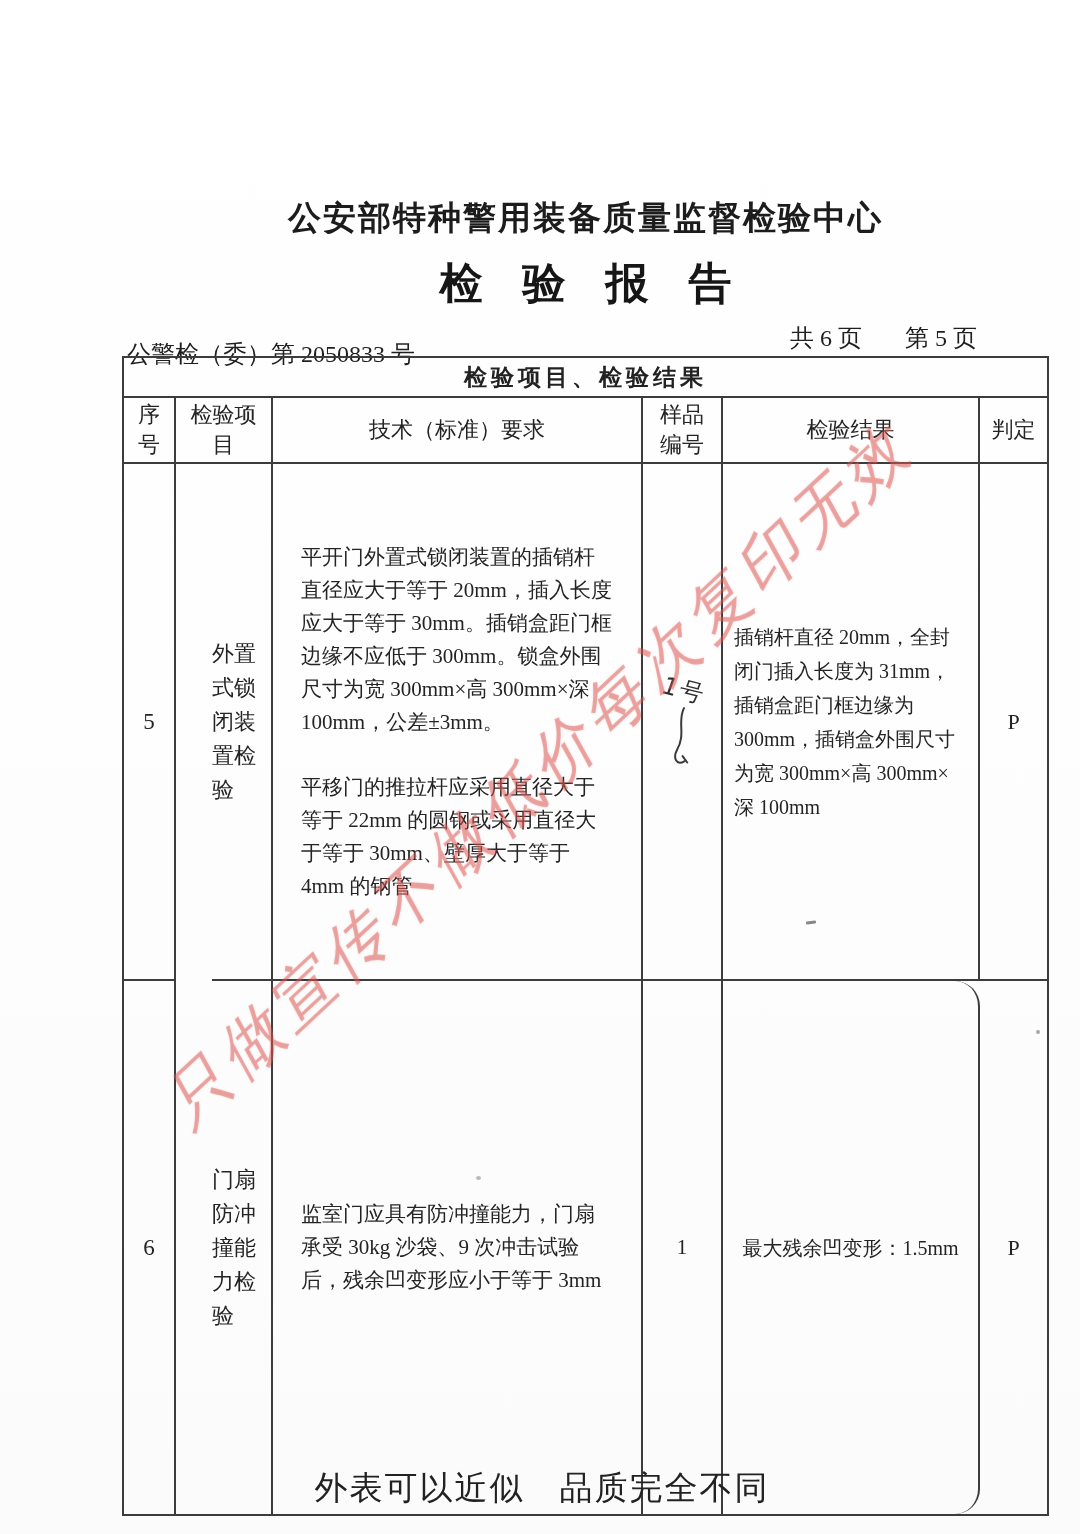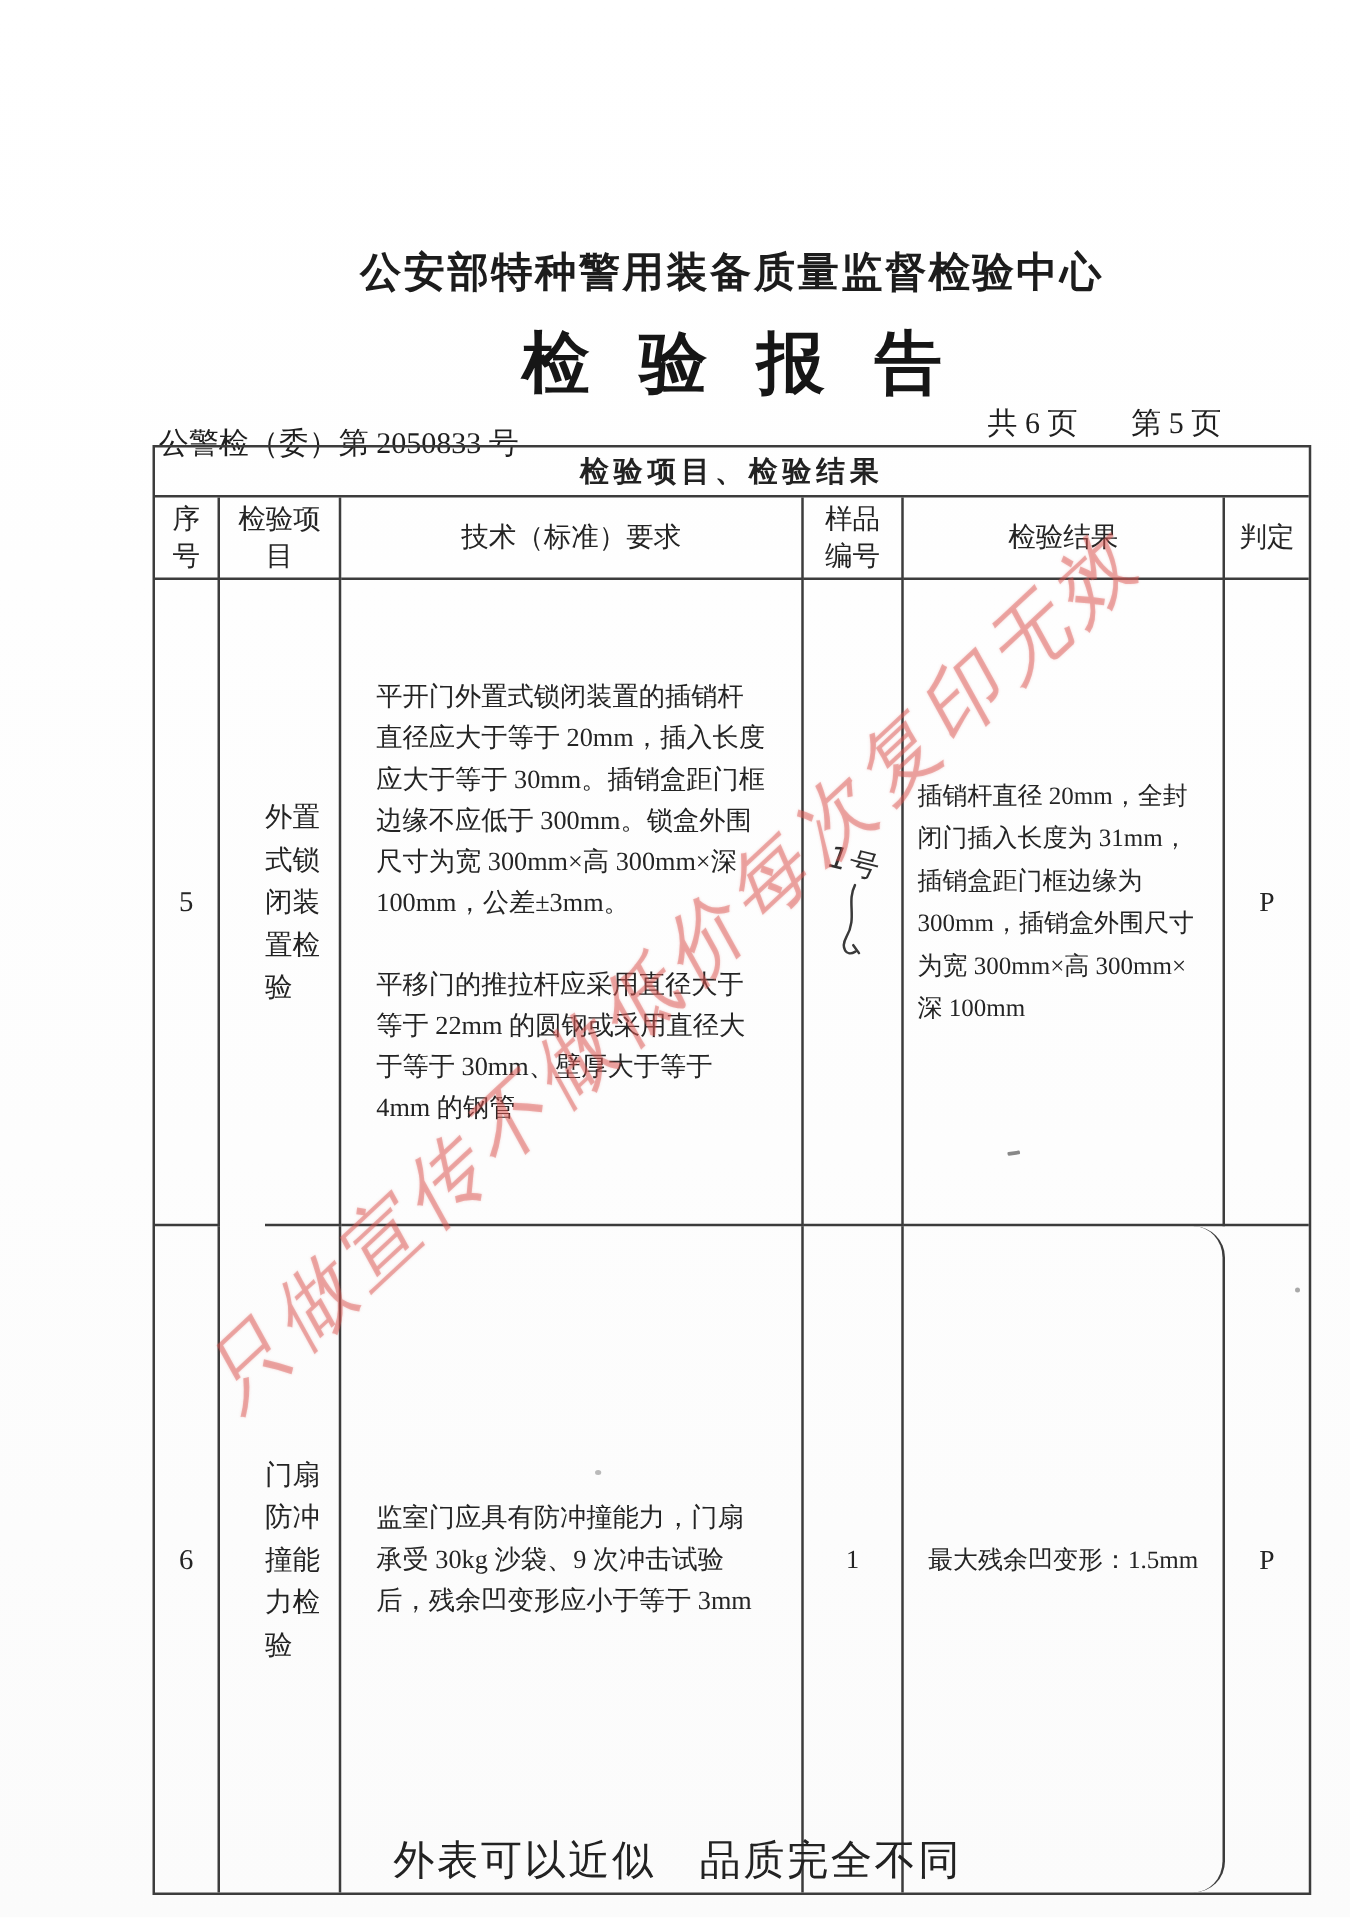--- a/index.html
+++ b/index.html
@@ -10,21 +10,21 @@
   }
   
   .org-title{
     position:absolute;left:122px;top:196px;width:927px;
     text-align:center;font-family:"Liberation Sans",sans-serif;
     font-size:33px;font-weight:bold;letter-spacing:2px;color:#1c1c1c;
   }
   .report-title{
     position:absolute;left:122px;top:255px;width:927px;
     text-align:center;font-family:"Liberation Sans",sans-serif;
-    font-size:54px;font-weight:bold;letter-spacing:40px;text-indent:40px;color:#161616;
+    font-size:43px;font-weight:bold;letter-spacing:40px;text-indent:40px;color:#161616;
   }
   .info-row{position:absolute;left:0;top:322px;width:1080px;height:34px;font-size:24px;color:#1f1f1f;}
   .report-no{position:absolute;left:127px;top:16px;}
   .pages-total{position:absolute;left:790px;top:0;}
   .page-current{position:absolute;left:905px;top:0;}
   
   .insp-table{
     position:absolute;left:122px;top:356px;width:923px;height:1156px;
     border:2px solid #3c3c3c;display:grid;
     grid-template-columns:52px 97px 370px 80px 257px 1fr;

